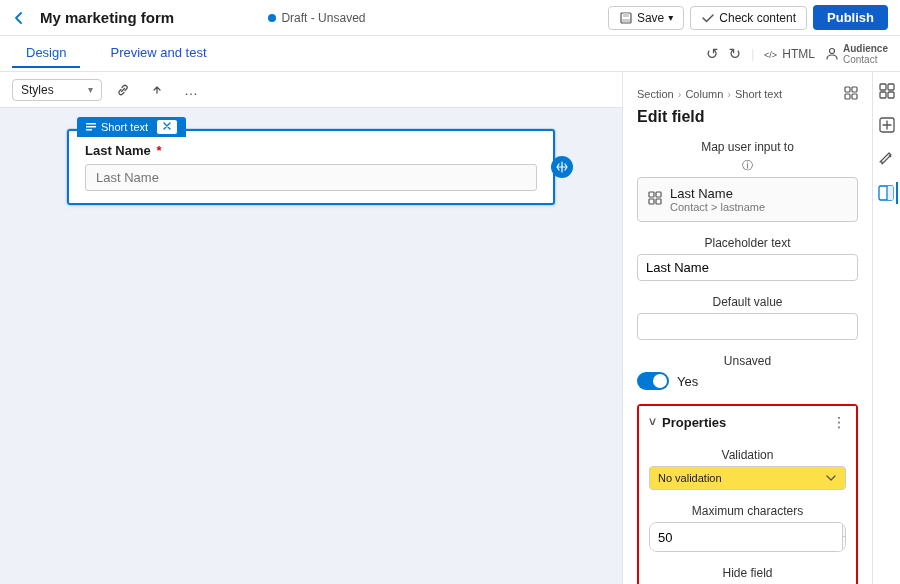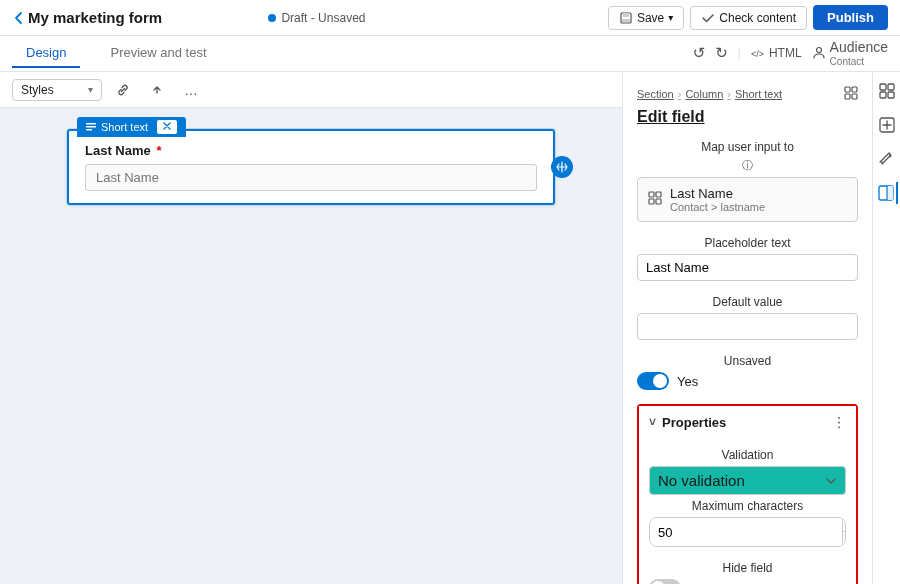--- a/index.html
+++ b/index.html
@@ -1,21 +1,21 @@
 <!DOCTYPE html>
 <html><head>
   <meta charset="utf-8">
   <style>
     * { box-sizing: border-box; margin: 0; padding: 0; }
     body { font-family: 'Segoe UI', Arial, sans-serif; font-size: 13px; background: #f3f6fc; color: #1a1a1a; width: 900px; height: 584px; overflow: hidden; }
 
     
     .topbar {
       display: flex; align-items: center; height: 36px;
-      background: #fff; border-bottom: 1px solid #e0e4ef; padding: 0 12px; gap: 2px;
+      background: #fff; border-bottom: 1px solid #e0e4ef; padding: 0 12px; gap: 14px;
     }
     .topbar-back { color: #0078d4; font-size: 16px; cursor: pointer; display: flex; align-items: center; }
     .topbar-title { font-size: 15px; font-weight: 600; color: #1a1a1a; flex: 1; }
     .topbar-status { display: flex; align-items: center; gap: 5px; font-size: 12px; color: #555; }
     .status-dot { width: 8px; height: 8px; border-radius: 50%; background: #0078d4; display: inline-block; }
     .topbar-actions { display: flex; align-items: center; gap: 6px; }
     .btn-save {
       display: flex; align-items: center; gap: 4px; padding: 4px 10px;
       border: 1px solid #ccc; border-radius: 4px; background: #fff;
       font-size: 12px; cursor: pointer; color: #1a1a1a;
@@ -31,21 +31,21 @@
     }
 
     
     .tabs-bar {
       display: flex; align-items: center; height: 36px;
       background: #fff; border-bottom: 1px solid #e0e4ef; padding: 0 12px;
       justify-content: space-between;
     }
     .tabs-left { display: flex; gap: 16px; align-items: flex-end; }
     .tab {
-      padding: 6px 14px; font-size: 13px; cursor: pointer; color: #737373;
+      padding: 6px 14px; font-size: 13px; cursor: pointer; color: #1d4ed8;
       border-bottom: 2px solid transparent;
     }
     .tab.active { color: #0f5fcb; border-bottom: 2px solid #0f5fcb; font-weight: 500; }
     .tabs-right { display: flex; align-items: center; gap: 10px; font-size: 12px; color: #555; }
     .tab-right-btn { display: flex; align-items: center; gap: 4px; cursor: pointer; }
 
     
     .main-layout { display: flex; height: calc(584px - 72px); }
 
     
@@ -95,23 +95,23 @@
     .right-panel {
       width: 278px; background: #fff; border-left: 1px solid #e0e4ef;
       display: flex;
     }
     .panel-content { flex: 1; overflow-y: auto; padding: 14px 14px 0 14px; }
     .panel-sidebar { width: 28px; border-left: 1px solid #e0e4ef; display: flex; flex-direction: column; align-items: center; padding: 8px 0; gap: 12px; }
     .panel-sidebar-icon { width: 22px; height: 22px; display: flex; align-items: center; justify-content: center; cursor: pointer; color: #555; font-size: 14px; }
     .panel-sidebar-icon.active { color: #0078d4; border-right: 2px solid #0078d4; }
 
     .breadcrumb { font-size: 11px; color: #555; margin-bottom: 6px; display: flex; align-items: center; gap: 4px; }
-    .breadcrumb span { color: #555; text-decoration: underline; }
+    .breadcrumb span { color: #555; }
     .breadcrumb .sep { color: #aaa; }
-    .section-title { display: flex; align-items: center; gap: 6px; margin-bottom: 14px; text-decoration: underline; }
+    .section-title { display: flex; align-items: center; gap: 6px; margin-bottom: 14px; }
     .section-title h2 { font-size: 16px; font-weight: 700; }
 
     .label-row { font-size: 12px; font-weight: 500; margin-bottom: 4px; color: #333; display: flex; align-items: center; gap: 4px; flex-direction: column; }
     .info-icon { color: #555; font-size: 11px; cursor: pointer; }
     .mapped-field-box {
       border: 1px solid #ccc; border-radius: 4px; padding: 8px 10px; margin-bottom: 14px;
       background: #fafafa; display: flex; align-items: center; gap: 8px;
     }
     .mapped-field-icon { color: #555; font-size: 13px; }
     .mapped-field-info { }
@@ -140,21 +140,21 @@
     .properties-header {
       display: flex; align-items: center; padding: 8px 10px; cursor: pointer;
       background: #fff; justify-content: space-between;
     }
     .properties-header-left { display: flex; align-items: center; gap: 6px; font-size: 13px; font-weight: 600; }
     .chevron-icon { font-size: 12px; color: #555; }
     .properties-kebab { color: #555; font-size: 14px; cursor: pointer; }
 
     .select-dropdown {
       width: 100%; padding: 5px 8px; border: 1px solid #ccc; border-radius: 4px;
-      font-size: 15px; margin-bottom: 4px; background: #14b8a6; cursor: pointer;
+      font-size: 11px; margin-bottom: 14px; background: #fde047; cursor: pointer;
       display: flex; align-items: center; justify-content: space-between;
     }
 
     .number-input-row {
       display: flex; border: 1px solid #ccc; border-radius: 8px; margin-bottom: 14px; overflow: hidden;
     }
     .number-input-val { flex: 1; padding: 5px 8px; border: none; font-size: 13px; background: #fff; }
     .number-spinners { display: flex; flex-direction: column; border-left: 1px solid #ccc; }
     .spin-btn { width: 20px; height: 14px; background: #fafafa; border: none; cursor: pointer; font-size: 8px; display: flex; align-items: center; justify-content: center; color: #555; }
     .spin-btn:first-child { border-bottom: 1px solid #ccc; }
@@ -226,21 +226,21 @@
           <text x="0" y="11" font-size="9" fill="#555">&lt;/&gt;</text>
         </svg>
       <span>HTML</span>
     </span>
     <span class="tab-right-btn">
       <svg width="14" height="14" viewBox="0 0 14 14">
           <circle cx="7" cy="4" r="2.5" stroke="#555" stroke-width="1.2" fill="none"></circle>
           <path d="M2 12c0-2.8 2.2-4 5-4s5 1.2 5 4" stroke="#555" stroke-width="1.2" fill="none" stroke-linecap="round"></path>
         </svg>
       <span style="display:flex; flex-direction:column; line-height:1.1">
-        <span style="font-size:14px; font-weight:400">Audience</span>
+        <span style="font-size:10px; font-weight:700">Audience</span>
         <span style="font-size:10px; color:#777">Contact</span>
       </span>
     </span>
   </div>
 </div>
 
 <div class="main-layout">
 
   <div class="canvas-area">
     <div class="canvas-toolbar">

